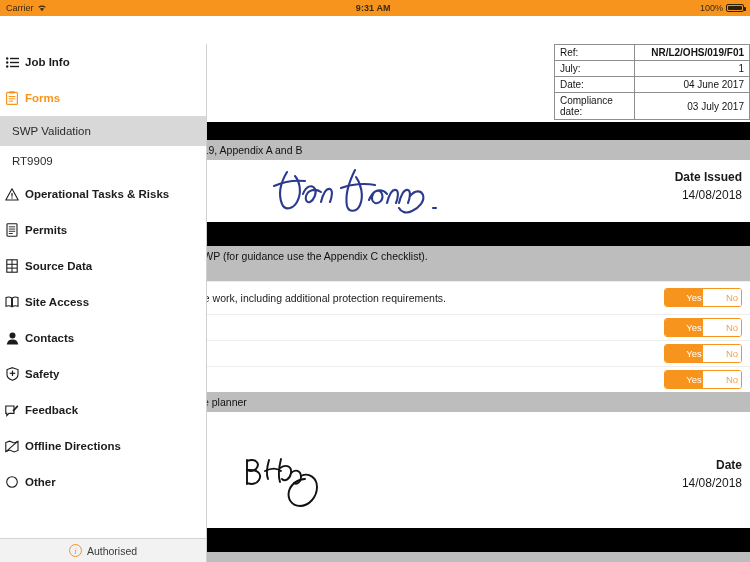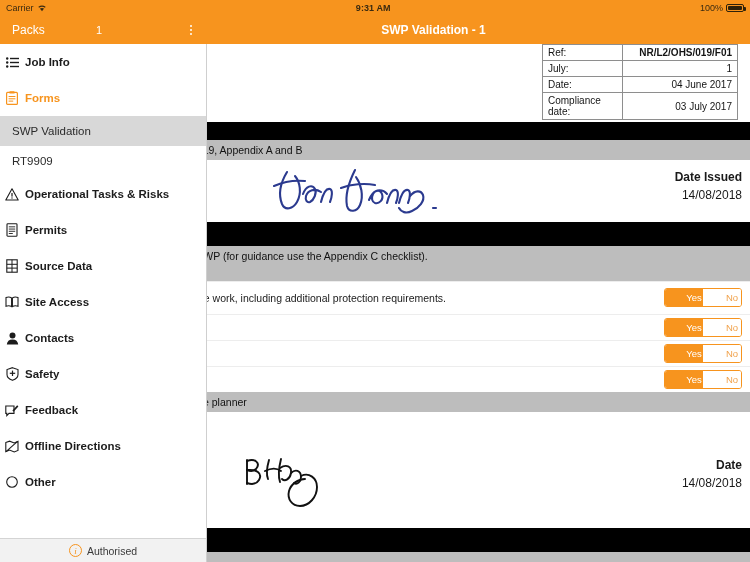--- a/index.html
+++ b/index.html
@@ -229,21 +229,21 @@
   
   .docinner {
     position: absolute;
     left: -118px;
     top: 0;
     width: 661px;
   }
 
   .ref-table-wrap {
     position: absolute;
-    right: 12px;
+    right: 0;
     top: 0;
     width: 196px;
   }
   table.ref-table {
     border-collapse: collapse;
     width: 196px;
     font-size: 10px;
     color: #141414;
   }
   table.ref-table td {
@@ -373,32 +373,20 @@
     </div>
     <div class="sb-center">9:31 AM</div>
     <div class="sb-right">
       <span>100%</span>
       <span class="battery">
           <i></i>
         </span>
     </div>
   </div>
 
-  <div class="toolbar">
-    <div class="tb-left">
-      <span class="tb-back">Packs</span>
-      <span class="tb-count">1</span>
-      <span class="tb-dots">
-        <span></span>
-          <span></span>
-          <span></span>
-      </span>
-    </div>
-    <div class="tb-title">SWP Validation - 1</div>
-  </div>
 
   <div class="sidebar">
     <div class="side-list">
 
       <div class="side-row bold">
         <span class="ico">
           <svg width="13" height="11" viewBox="0 0 13 11">
             <circle cx="1.2" cy="1.5" r="1.2" fill="#1c1c1c"></circle>
               <rect x="4" y="0.8" width="9" height="1.4" fill="#1c1c1c"></rect>
             <circle cx="1.2" cy="5.5" r="1.2" fill="#1c1c1c"></circle>

